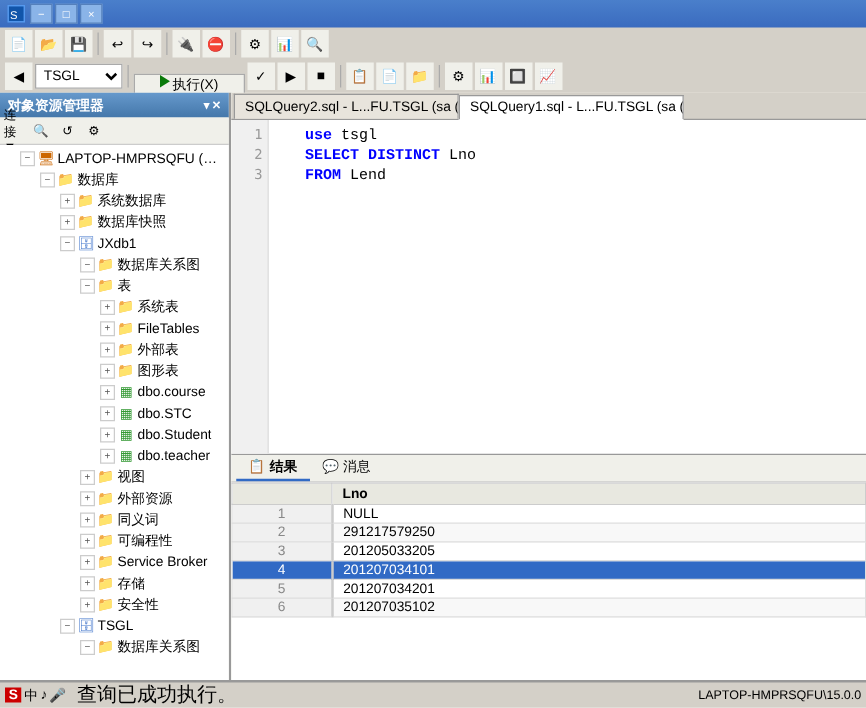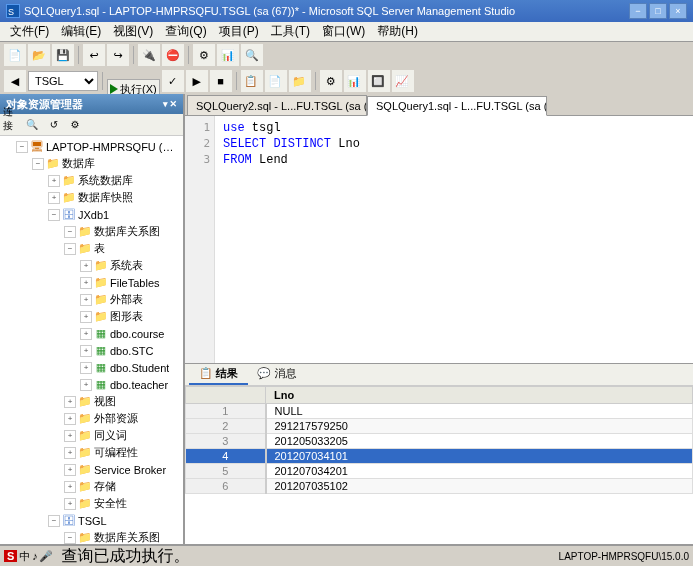--- a/index.html
+++ b/index.html
@@ -80,24 +80,24 @@
       border: 1px solid #aaa;
       background: white;
       font-size: 11px;
       padding: 0 2px;
       min-width: 70px;
     }
     .execute-btn {
       background: #f0f0ea;
       border: 1px solid #aaa;
       height: 20px;
-      padding: 0 2px;
+      padding: 0 20px;
       font-size: 11px;
       cursor: pointer;
-      display: flex; align-items: center; gap: 2px;
+      display: flex; gap: 2px;
       color: #000;
       margin-top: 16px;
     }
     .execute-btn .play-icon {
       width: 0; height: 0;
       border-top: 5px solid transparent;
       border-bottom: 5px solid transparent;
       border-left: 8px solid #0a7a0a;
     }
 
@@ -252,21 +252,21 @@
       position: absolute;
       left: 30px; top: 0; right: 0; bottom: 0;
       padding: 4px 8px;
       font-family: Consolas, 'Courier New', monospace;
       font-size: 12px;
       line-height: 16px;
       white-space: pre;
       overflow: auto;
     }
 
-    .sql-keyword { color: #0000ff; font-weight: normal; }
+    .sql-keyword { color: #0000ff; font-weight: bold; margin-left: 21px; }
     .sql-text { color: #000; }
 
     .zoom-bar {
       height: 20px;
       background: #f0f0ea;
       border-top: 1px solid #ccc;
       border-bottom: 1px solid #ccc;
       display: flex;
       align-items: center;
       padding: 0 6px;
@@ -386,38 +386,27 @@
 
 <div class="app-wrapper">
 
   <div class="title-bar">
     <div class="title-bar-icon">
       <svg width="12" height="12" viewBox="0 0 12 12">
           <rect width="12" height="12" fill="#1155aa"></rect>
           <text x="1" y="10" font-size="9" fill="white">S</text>
         </svg>
     </div>
-    <span class="title-bar-text">SQLQuery1.sql - LAPTOP-HMPRSQFU.TSGL (sa (67))* - Microsoft SQL Server Management Studio</span>
     <div class="title-bar-controls">
       <div class="title-btn">−</div>
       <div class="title-btn">□</div>
       <div class="title-btn">×</div>
     </div>
   </div>
 
-  <div class="menu-bar">
-    <span class="menu-item">文件(F)</span>
-    <span class="menu-item">编辑(E)</span>
-    <span class="menu-item">视图(V)</span>
-    <span class="menu-item">查询(Q)</span>
-    <span class="menu-item">项目(P)</span>
-    <span class="menu-item">工具(T)</span>
-    <span class="menu-item">窗口(W)</span>
-    <span class="menu-item">帮助(H)</span>
-  </div>
 
   <div class="toolbars-wrapper">
     <div class="toolbar-row">
       <div class="tb-btn">📄</div>
       <div class="tb-btn">📂</div>
       <div class="tb-btn">💾</div>
       <div class="tb-separator"></div>
       <div class="tb-btn">↩</div>
       <div class="tb-btn">↪</div>
       <div class="tb-separator"></div>

